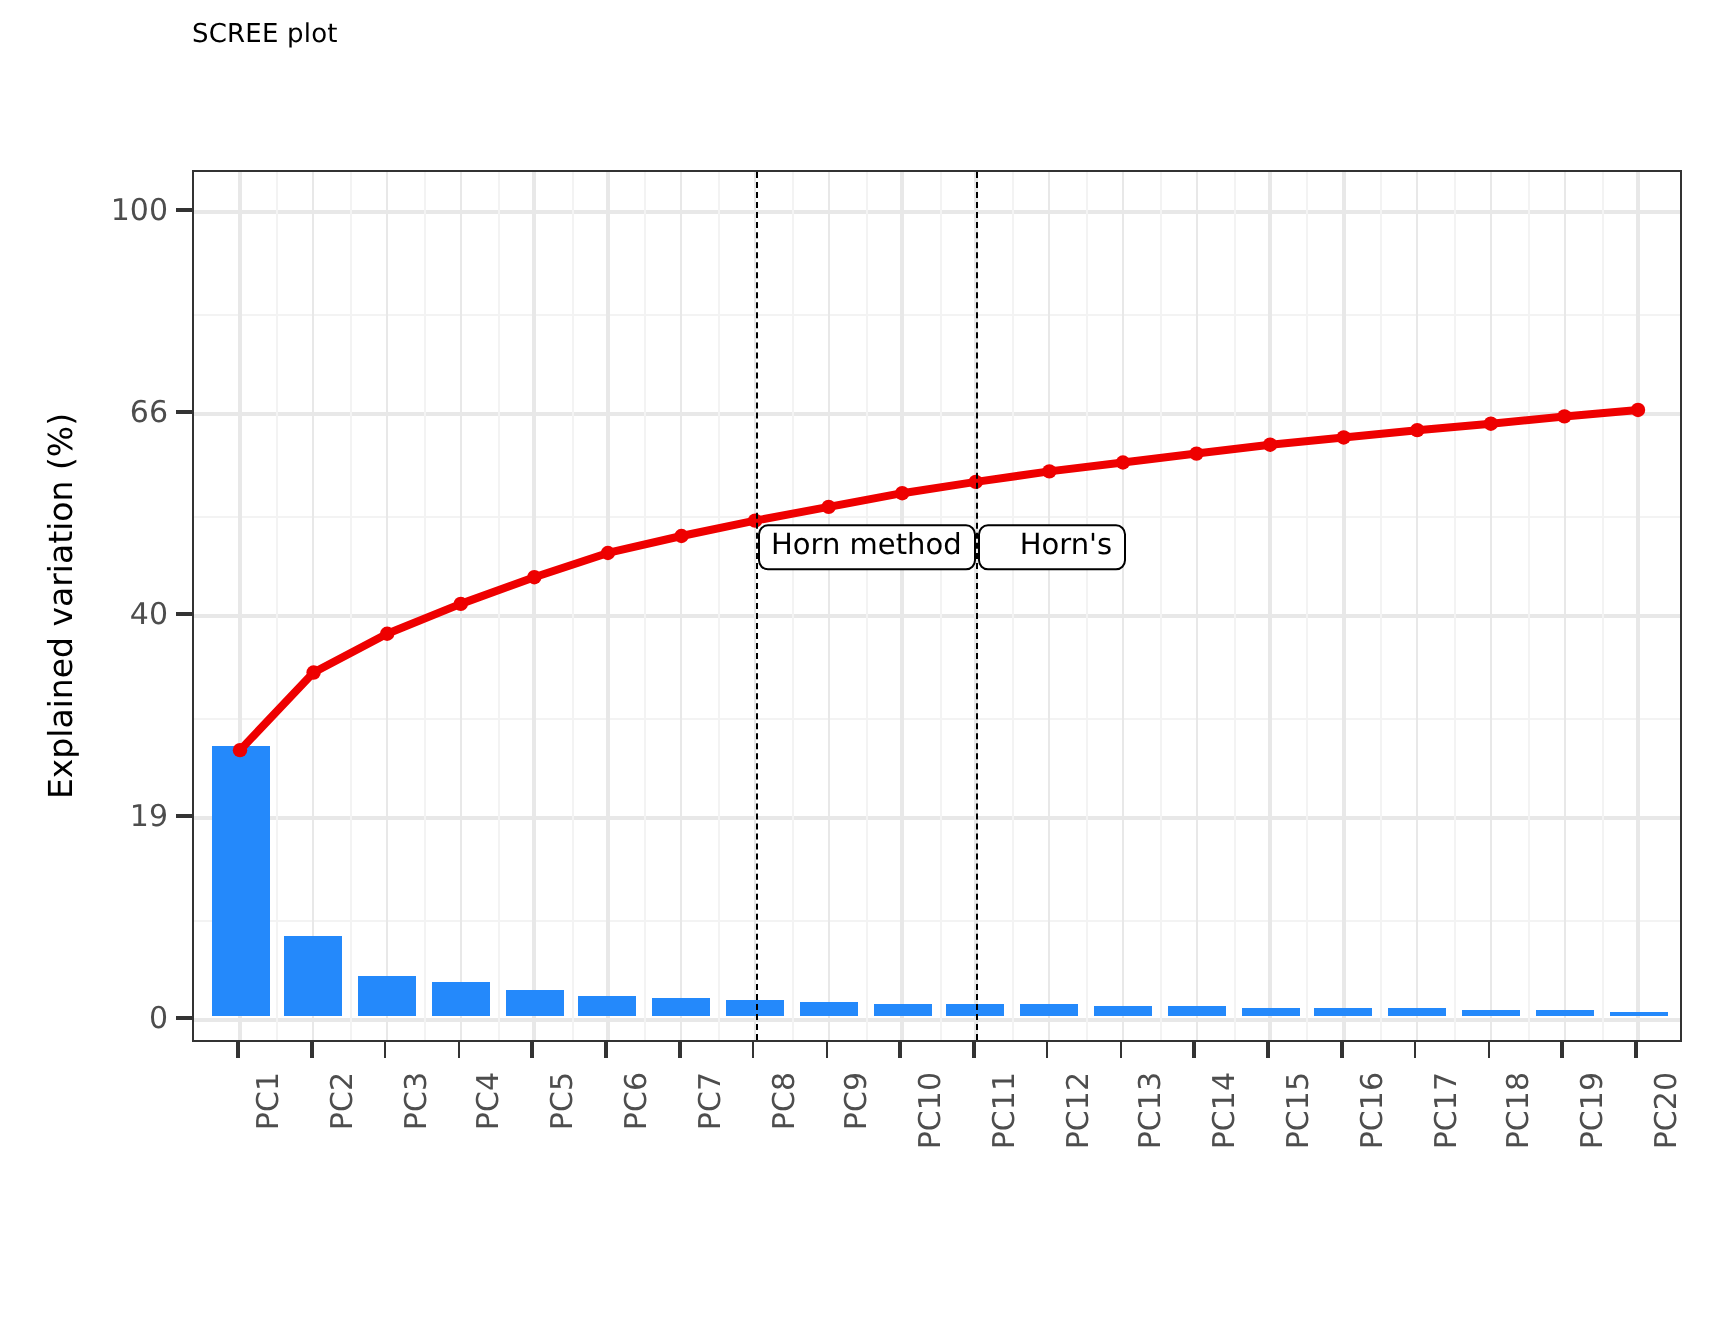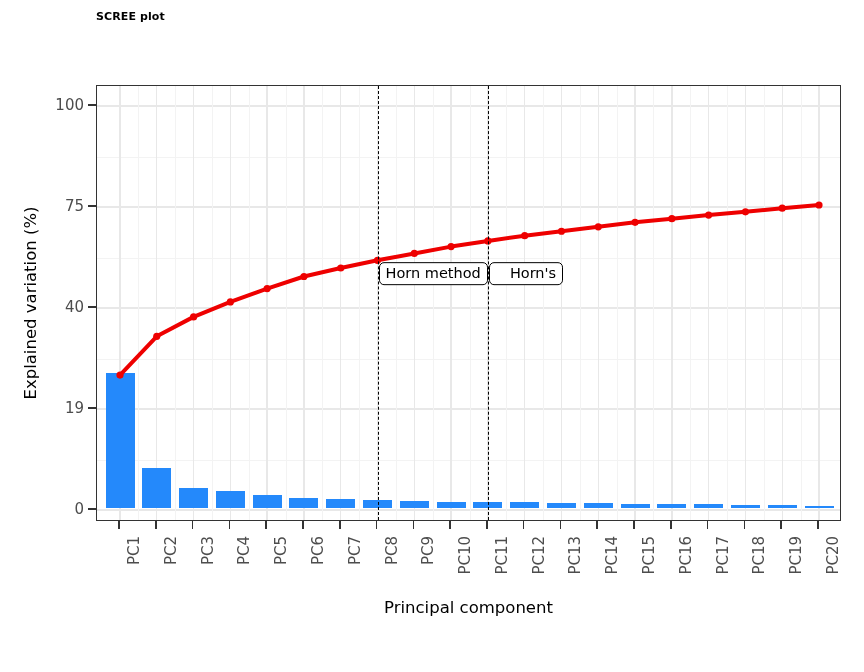--- a/index.html
+++ b/index.html
@@ -18,22 +18,22 @@
     width: 864px;
     height: 672px;
     background: #ffffff;
   }
 
   
   #chart-title {
     position: absolute;
     left: 96px;
     top: 10px;
-    font-size: 11px;
-    font-weight: bold;
+    font-size: 13px;
+    font-weight: normal;
     color: #000000;
     letter-spacing: 0.1px;
     white-space: nowrap;
   }
 
   
   #y-axis-title {
     position: absolute;
     left: 0px;
     top: 0px;
@@ -169,34 +169,33 @@
 </style>
 </head>
 <body>
 
 <div id="page">
 
   <div id="chart-title">SCREE plot</div>
 
   <div id="y-axis-title">Explained variation (%)</div>
 
-  <div id="x-axis-title">Principal component</div>
 
   <div id="y-axis-ticks">
       <div class="y-tick" style="top: 508.2px;"></div>
       <div class="y-tick" style="top: 407.2px;"></div>
       <div class="y-tick" style="top: 306.2px;"></div>
       <div class="y-tick" style="top: 205.2px;"></div>
       <div class="y-tick" style="top: 104.2px;"></div>
     </div>
   <div id="y-axis-labels">
       <div class="y-tick-label" style="top: 509px;">0</div>
       <div class="y-tick-label" style="top: 408px;">19</div>
       <div class="y-tick-label" style="top: 307px;">40</div>
-      <div class="y-tick-label" style="top: 206px;">75</div>
+      <div class="y-tick-label" style="top: 206px;">66</div>
       <div class="y-tick-label" style="top: 105px;">100</div>
     </div>
 
   <div id="x-axis-ticks">
       <div class="x-tick" style="left: 118.2px;"></div>
       <div class="x-tick" style="left: 154.989px;"></div>
       <div class="x-tick" style="left: 191.779px;"></div>
       <div class="x-tick" style="left: 228.568px;"></div>
       <div class="x-tick" style="left: 265.358px;"></div>
       <div class="x-tick" style="left: 302.147px;"></div>

